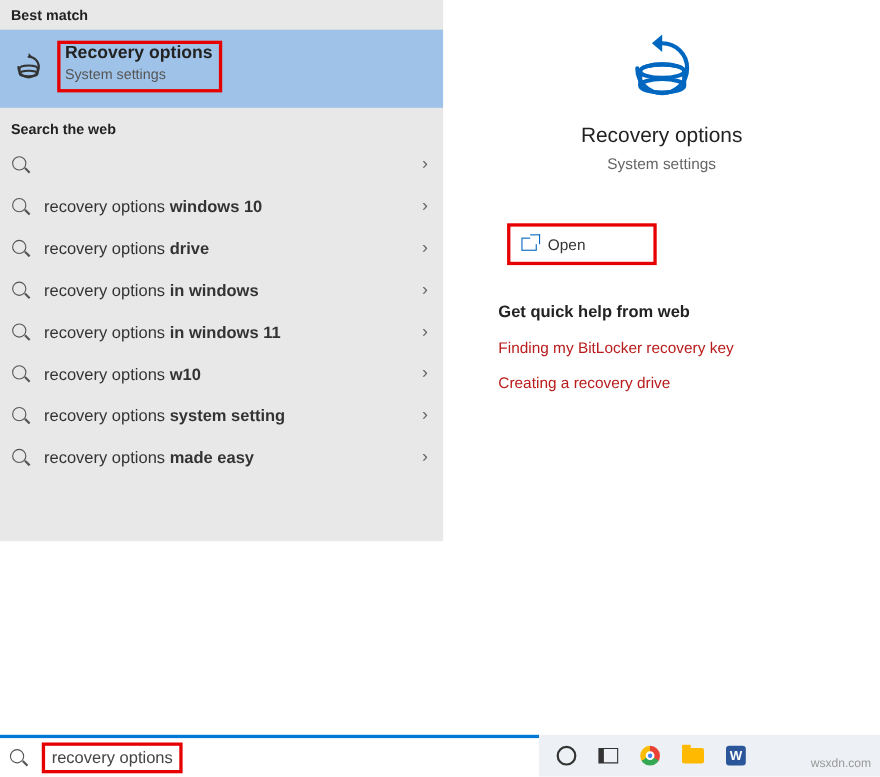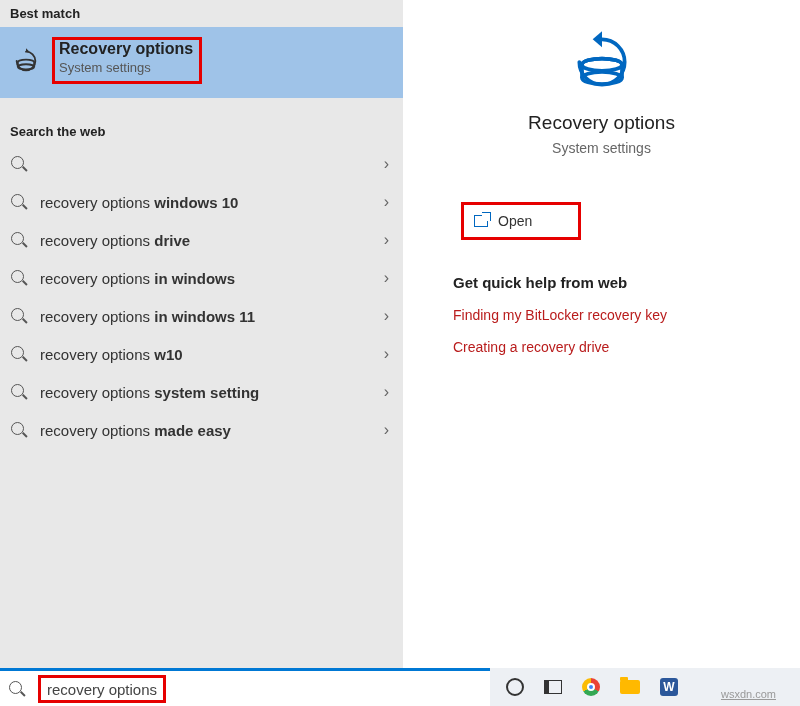--- a/index.html
+++ b/index.html
@@ -1,43 +1,43 @@
 <!DOCTYPE html>
 <html><head>
   <meta charset="utf-8">
   <style>
     * { margin: 0; padding: 0; box-sizing: border-box; font-family: "Segoe UI", Arial, sans-serif; }
     body { width: 800px; height: 706px; background: #fff; overflow: hidden; position: relative; }
-    .panel { position: absolute; top: 0; left: 0; width: 403px; height: 668px; background: #e8e8e8; }
+    .panel { position: absolute; top: 0; left: 0; width: 403px; height: 492px; background: #e8e8e8; }
     .section-header { padding: 6px 10px; font-size: 13px; font-weight: 600; color: #222; }
     .best-match { background: #9fc3e8; padding: 10px 12px 14px 12px; display: flex; align-items: center; gap: 12px; }
     .bm-icon { width: 28px; height: 28px; display: flex; align-items: center; justify-content: center; }
     .bm-text { border: 3px solid #e60000; padding: 0 6px 6px 4px; }
     .bm-title { font-size: 16px; font-weight: 700; color: #222; }
     .bm-sub { font-size: 13px; color: #555; margin-top: 2px; }
     .web-item { display: flex; align-items: center; padding: 10px 14px 10px 10px; font-size: 15px; color: #333; cursor: pointer; }
     .web-item .chev { margin-left: auto; color: #666; font-size: 16px; }
     .srch-ico { width: 18px; height: 18px; margin-right: 12px; position: relative; flex-shrink: 0; }
     .srch-ico::before { content: ""; position: absolute; width: 11px; height: 11px; border: 1.5px solid #555; border-radius: 50%; top: 1px; left: 1px; }
     .srch-ico::after { content: ""; position: absolute; width: 6px; height: 1.5px; background: #555; top: 13px; left: 12px; transform: rotate(45deg); }
     .w-bold { font-weight: 700; }
 
     .right { position: absolute; top: 0; left: 403px; width: 397px; height: 668px; background: #fff; padding-top: 30px; }
     .hero { text-align: center; }
     .hero-title { font-size: 19px; color: #222; margin-top: 14px; }
     .hero-sub { font-size: 14px; color: #666; margin-top: 6px; }
-    .open-row { margin: 46px 0 0 58px; width: 120px; padding: 8px 10px; border: 3px solid #e60000; display: flex; align-items: center; gap: 10px; font-size: 14px; color: #333; cursor: pointer; }
+    .open-row { margin: 46px 0 0 58px; width: 136px; padding: 8px 10px; border: 3px solid #e60000; display: flex; align-items: center; gap: 10px; font-size: 14px; color: #333; cursor: pointer; }
     .quick-help { margin: 34px 0 0 50px; }
     .qh-title { font-weight: 700; font-size: 15px; color: #222; margin-bottom: 16px; }
     .qh-link { font-size: 14px; color: #b91c1c; margin-bottom: 16px; cursor: pointer; }
 
     .search-bar { position: absolute; top: 668px; left: 0; width: 490px; height: 38px; background: #fff; border-top: 3px solid #0078d4; display: flex; align-items: center; padding-left: 8px; }
     .sb-text { border: 3px solid #e60000; padding: 0 6px; font-size: 15px; color: #444; line-height: 24px; height: 28px; overflow: hidden; }
     .taskbar { position: absolute; top: 668px; left: 490px; right: 0; height: 38px; background: #edf0f4; display: flex; align-items: center; gap: 20px; padding-left: 16px; }
-    .watermark { position: absolute; right: 24px; bottom: 6px; font-size: 11px; color: #999; text-decoration: underline; }
+    .watermark { position: absolute; right: 8px; bottom: 6px; font-size: 11px; color: #999; }
 
     .open-icon { width: 14px; height: 12px; border: 1.5px solid #0067c0; border-bottom-width: 1.5px; position: relative; }
     .open-icon::after { content: ""; position: absolute; width: 8px; height: 8px; border-top: 1.5px solid #0067c0; border-right: 1.5px solid #0067c0; top: -4px; right: -4px; background: #fff; }
     .settings-svg { display: inline-block; }
     .chrome-ico { width:18px; height:18px; border-radius:50%; background: conic-gradient(#ea4335 0 120deg,#34a853 120deg 240deg,#fbbc05 240deg 360deg); position:relative; }
     .chrome-ico::after { content:""; position:absolute; inset:5px; background:#4285f4; border-radius:50%; border:2px solid #fff; }
     .folder-ico { width:20px; height:14px; background:#ffb900; border-radius:2px; position:relative; }
     .folder-ico::before { content:""; position:absolute; top:-3px; left:0; width:8px; height:4px; background:#ffb900; border-radius:1px; }
     .word-ico { width:18px; height:18px; background:#2b579a; color:#fff; font-size:12px; font-weight:700; display:flex; align-items:center; justify-content:center; border-radius:3px; }
     .cortana-ico { width:18px; height:18px; border:2px solid #333; border-radius:50%; }
@@ -57,21 +57,21 @@
         <ellipse cx="12" cy="17" rx="7" ry="2.2"></ellipse>
         <path d="M5 17 v-4 a7 2.2 0 0 1 14 0 v4"></path>
       </svg>
     </span>
     <div class="bm-text">
       <div class="bm-title">Recovery options</div>
       <div class="bm-sub">System settings</div>
     </div>
   </div>
 
-  <div class="section-header" style="margin-top:20px;">Search the web</div>
+  <div class="section-header" style="margin-top:6px;">Search the web</div>
 
   <div id="web-list">
       <div class="web-item">
         <span class="srch-ico"></span>
         <span class="chev">›</span>
       </div>
       <div class="web-item">
         <span class="srch-ico"></span>
         <span>recovery options <span class="w-bold">windows 10</span></span>
         <span class="chev">›</span>

